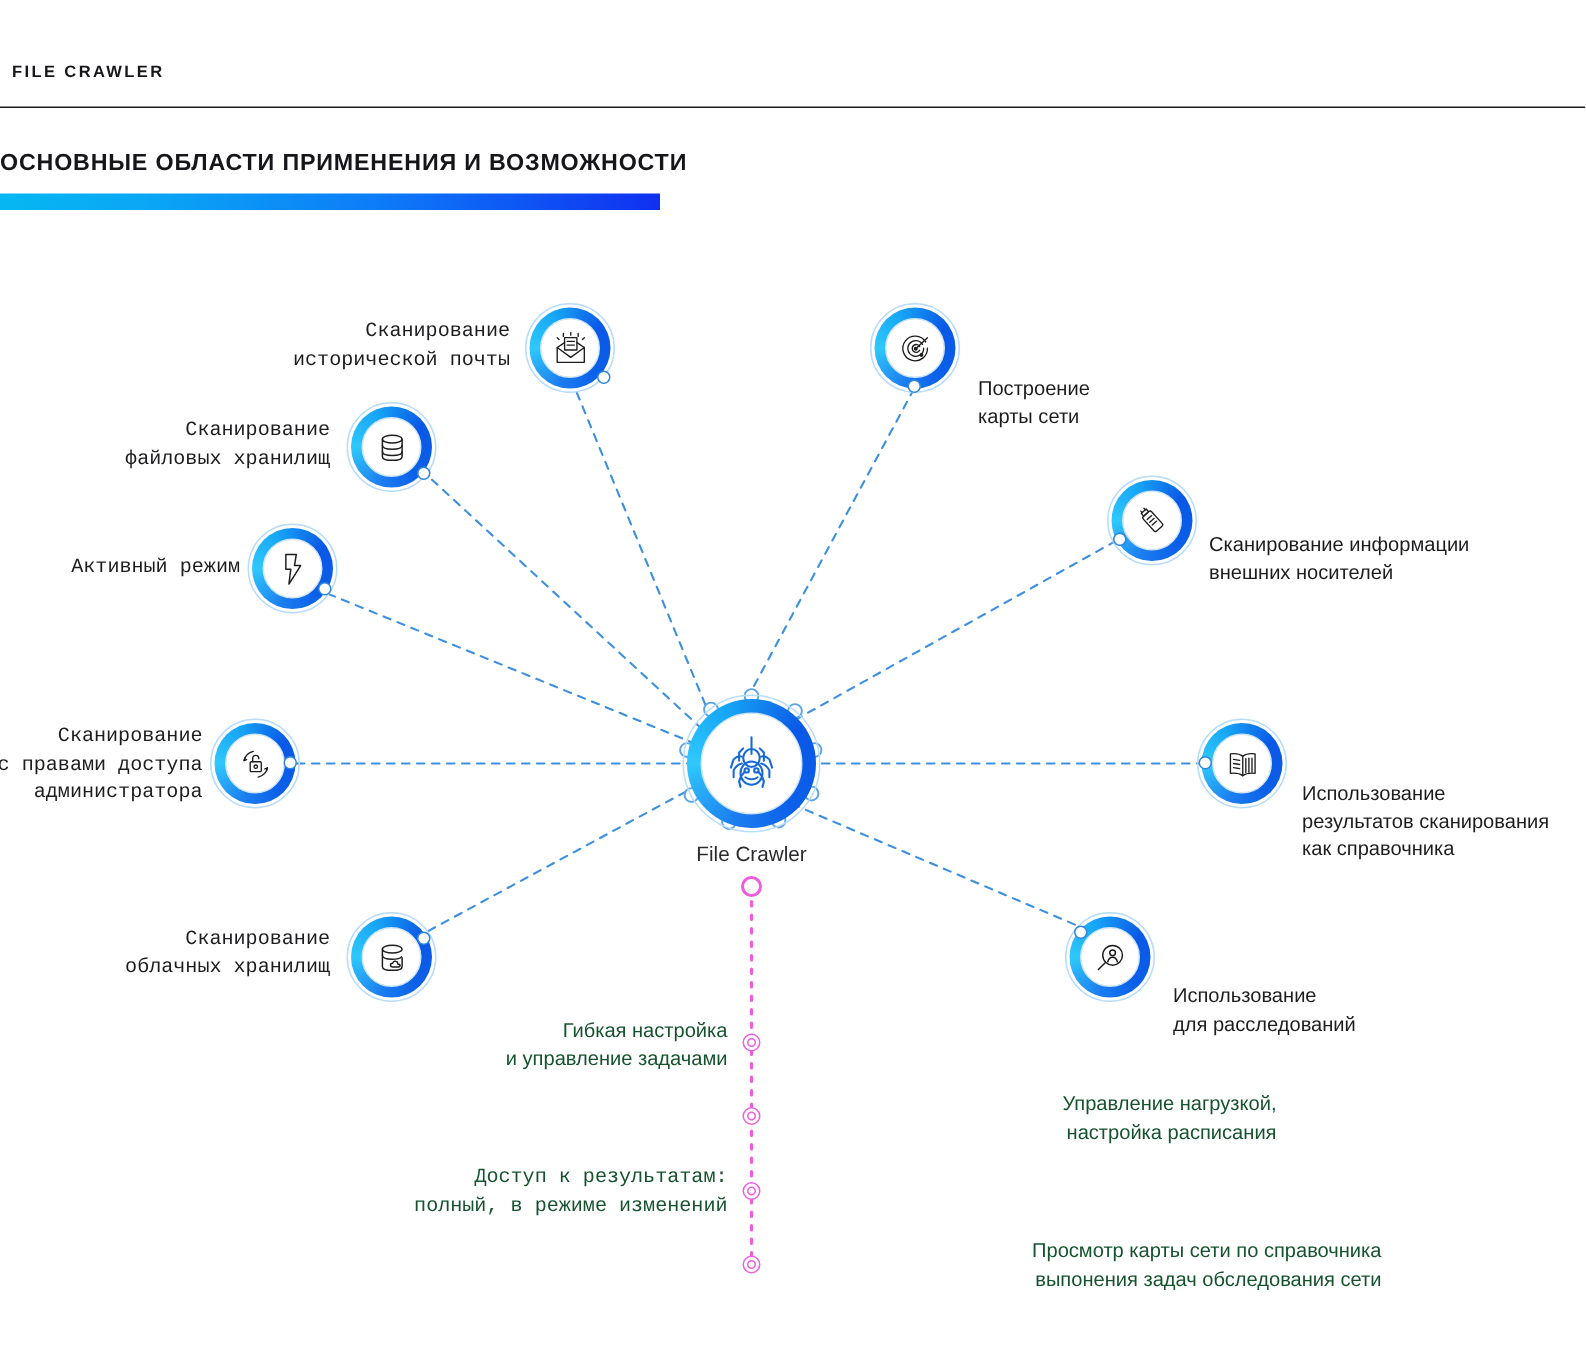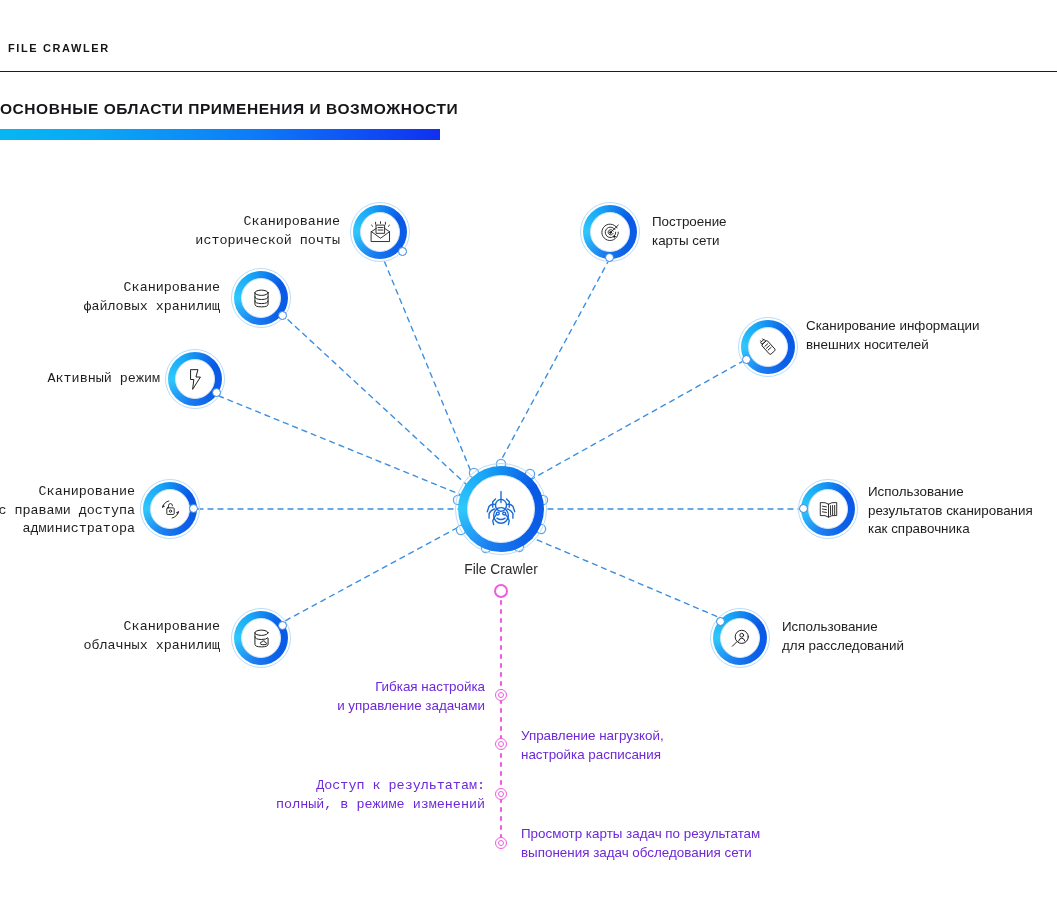--- a/index.html
+++ b/index.html
@@ -59,42 +59,42 @@
   .attach-dot{
     position:absolute;width:9px;height:9px;border-radius:50%;
     background:#ffffff;border:1.4px solid #2f86dd;box-sizing:border-box;
   }
   
   .label{
     position:absolute;font-size:13.4px;line-height:18.5px;
     color:#1d1d1f;white-space:pre-line;
   }
   .label.r{text-align:right;font-family:Liberation Mono, monospace;}
-  .label.l{text-align:left;}
+  .label.l{text-align:left;margin-top:37px;}
   #center-caption{
     position:absolute;font-size:13.8px;color:#2b2b2e;
     white-space:nowrap;text-align:center;
   }
   
   .m-marker{
     position:absolute;border-radius:50%;box-sizing:border-box;
     background:#ffffff;border:2px solid #ef5ddd;
   }
   .m-marker.big{width:14px;height:14px;}
   .m-marker.small{width:12px;height:12px;border-width:1.6px;}
   .m-marker.small::after{
     content:"";position:absolute;left:2px;top:2px;width:4px;height:4px;
     border-radius:50%;border:1.3px solid #ef5ddd;box-sizing:content-box;
   }
   .m-label{
     position:absolute;font-size:13.4px;line-height:18.5px;
-    color:#6d28d9;white-space:pre-line;
+    color:#14532d;white-space:pre-line;
   }
   .m-label.r{text-align:right;}
-  .m-label.l{text-align:left;}
+  .m-label.l{text-align:right;}
 </style>
 </head>
 <body>
 
 <div id="brand-bar"></div>
 <div id="brand-title">FILE CRAWLER</div>
 <div id="section-title">ОСНОВНЫЕ ОБЛАСТИ ПРИМЕНЕНИЯ И ВОЗМОЖНОСТИ</div>
 <div id="section-rule"></div>
 
 <div id="diagram">
@@ -317,16 +317,16 @@
 
   <div class="m-marker small" style="left:495px;top:738px;"></div>
   <div class="m-label l" style="left:521px;top:727px;width:330px;">Управление нагрузкой,
 настройка расписания</div>
 
   <div class="m-marker small" style="left:495px;top:788px;"></div>
   <div class="m-label r" style="left:195px;top:777px;width:290px;font-family:Liberation Mono, monospace;">Доступ к результатам:
 полный, в режиме изменений</div>
 
   <div class="m-marker small" style="left:495px;top:837px;"></div>
-  <div class="m-label l" style="left:521px;top:825px;width:400px;">Просмотр карты задач по результатам
+  <div class="m-label l" style="left:521px;top:825px;width:400px;">Просмотр карты сети по справочника
 выпонения задач обследования сети</div>
 
 </div>
 
 </body></html>

